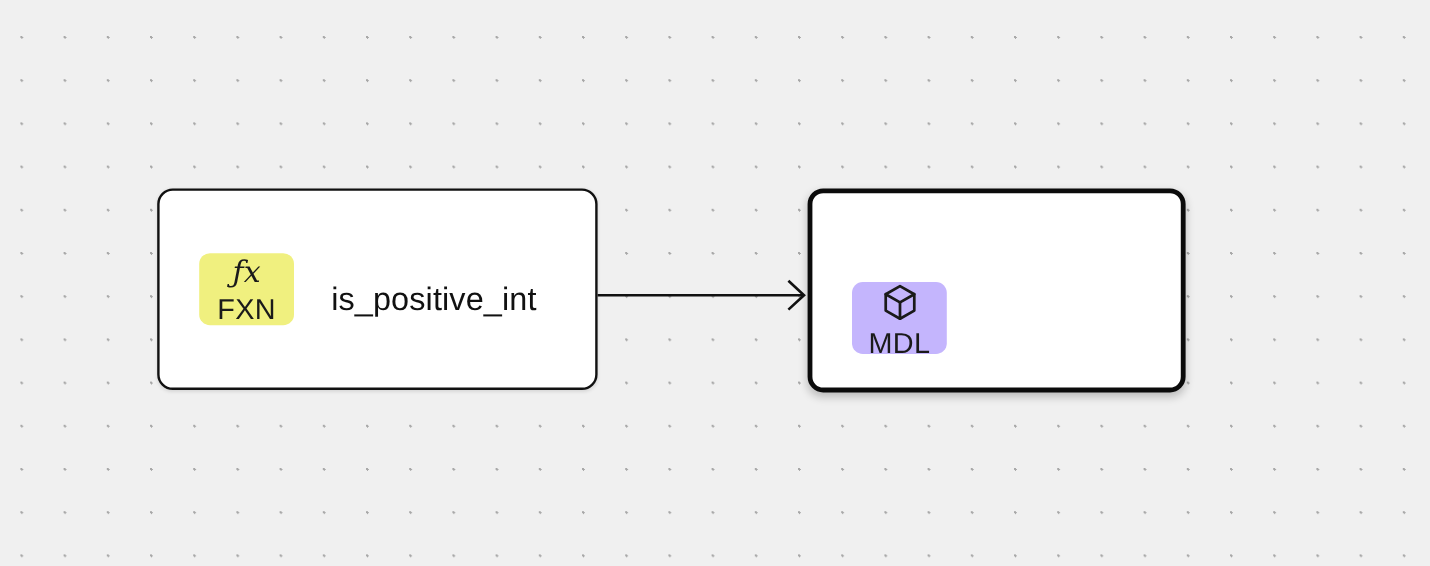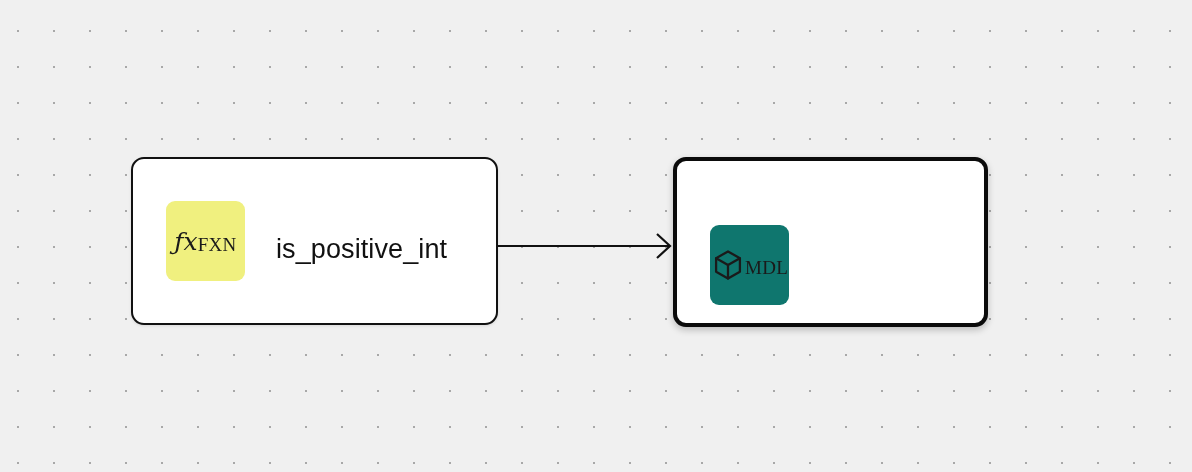--- a/index.html
+++ b/index.html
@@ -59,27 +59,27 @@
     top: 157px;
     width: 315px;
     height: 170px;
     border: 4px solid #0b0b0b;
     box-shadow: 0 3px 7px rgba(0,0,0,0.22);
   }
 
   .badge {
     box-sizing: border-box;
     width: 79px;
-    height: 80px;
+    height: 60px;
     border-radius: 9px;
     flex: 0 0 auto;
     display: flex;
-    flex-direction: row;
+    flex-direction: column;
     align-items: center;
-    justify-content: center;
+    justify-content: space-between;
     margin-left: 33px;
   }
 
   .mdl-node .badge { margin-left: 33px; }
 
   .badge-glyph {
     display: flex;
     align-items: center;
     justify-content: center;
     height: 34px;
@@ -88,22 +88,22 @@
 
   .badge-glyph-text {
     font-family: "DejaVu Serif", serif;
     font-size: 25px;
     font-style: italic;
     color: #1a1a1a;
     line-height: 1;
   }
 
   .badge-kind {
-    font-family: Liberation Serif, serif;
-    font-size: 19px;
+    font-family: Liberation Sans, sans-serif;
+    font-size: 24px;
     letter-spacing: 0.3px;
     color: #1a1a1a;
     line-height: 1;
     margin-top: 6px;
   }
 
   .node-title {
     font-family: "Liberation Sans", sans-serif;
     font-size: 27px;
     color: #111111;
@@ -131,21 +131,21 @@
     <div class="badge" style="background:#f0f07f;">
       <span class="badge-glyph">
         <span class="badge-glyph-text">ƒx</span>
       </span>
       <span class="badge-kind">FXN</span>
     </div>
     <span class="node-title">is_positive_int</span>
   </div>
 
   <div class="node mdl-node">
-    <div class="badge" style="background:#0f766e;margin-top:45px;">
+    <div class="badge" style="background:#c4b5fd;margin-top:45px;">
       <span class="badge-glyph">
         <svg width="34" height="34" viewBox="0 0 24 24" fill="none" stroke="#1a1a1a" stroke-width="1.6" stroke-linecap="round" stroke-linejoin="round">
           <path d="M12 2.4 20.4 7.2v9.6L12 21.6 3.6 16.8V7.2z"></path>
           <path d="M3.6 7.2 12 12l8.4-4.8"></path>
           <path d="M12 12v9.6"></path>
         </svg>
       </span>
       <span class="badge-kind">MDL</span>
     </div>
   </div>

